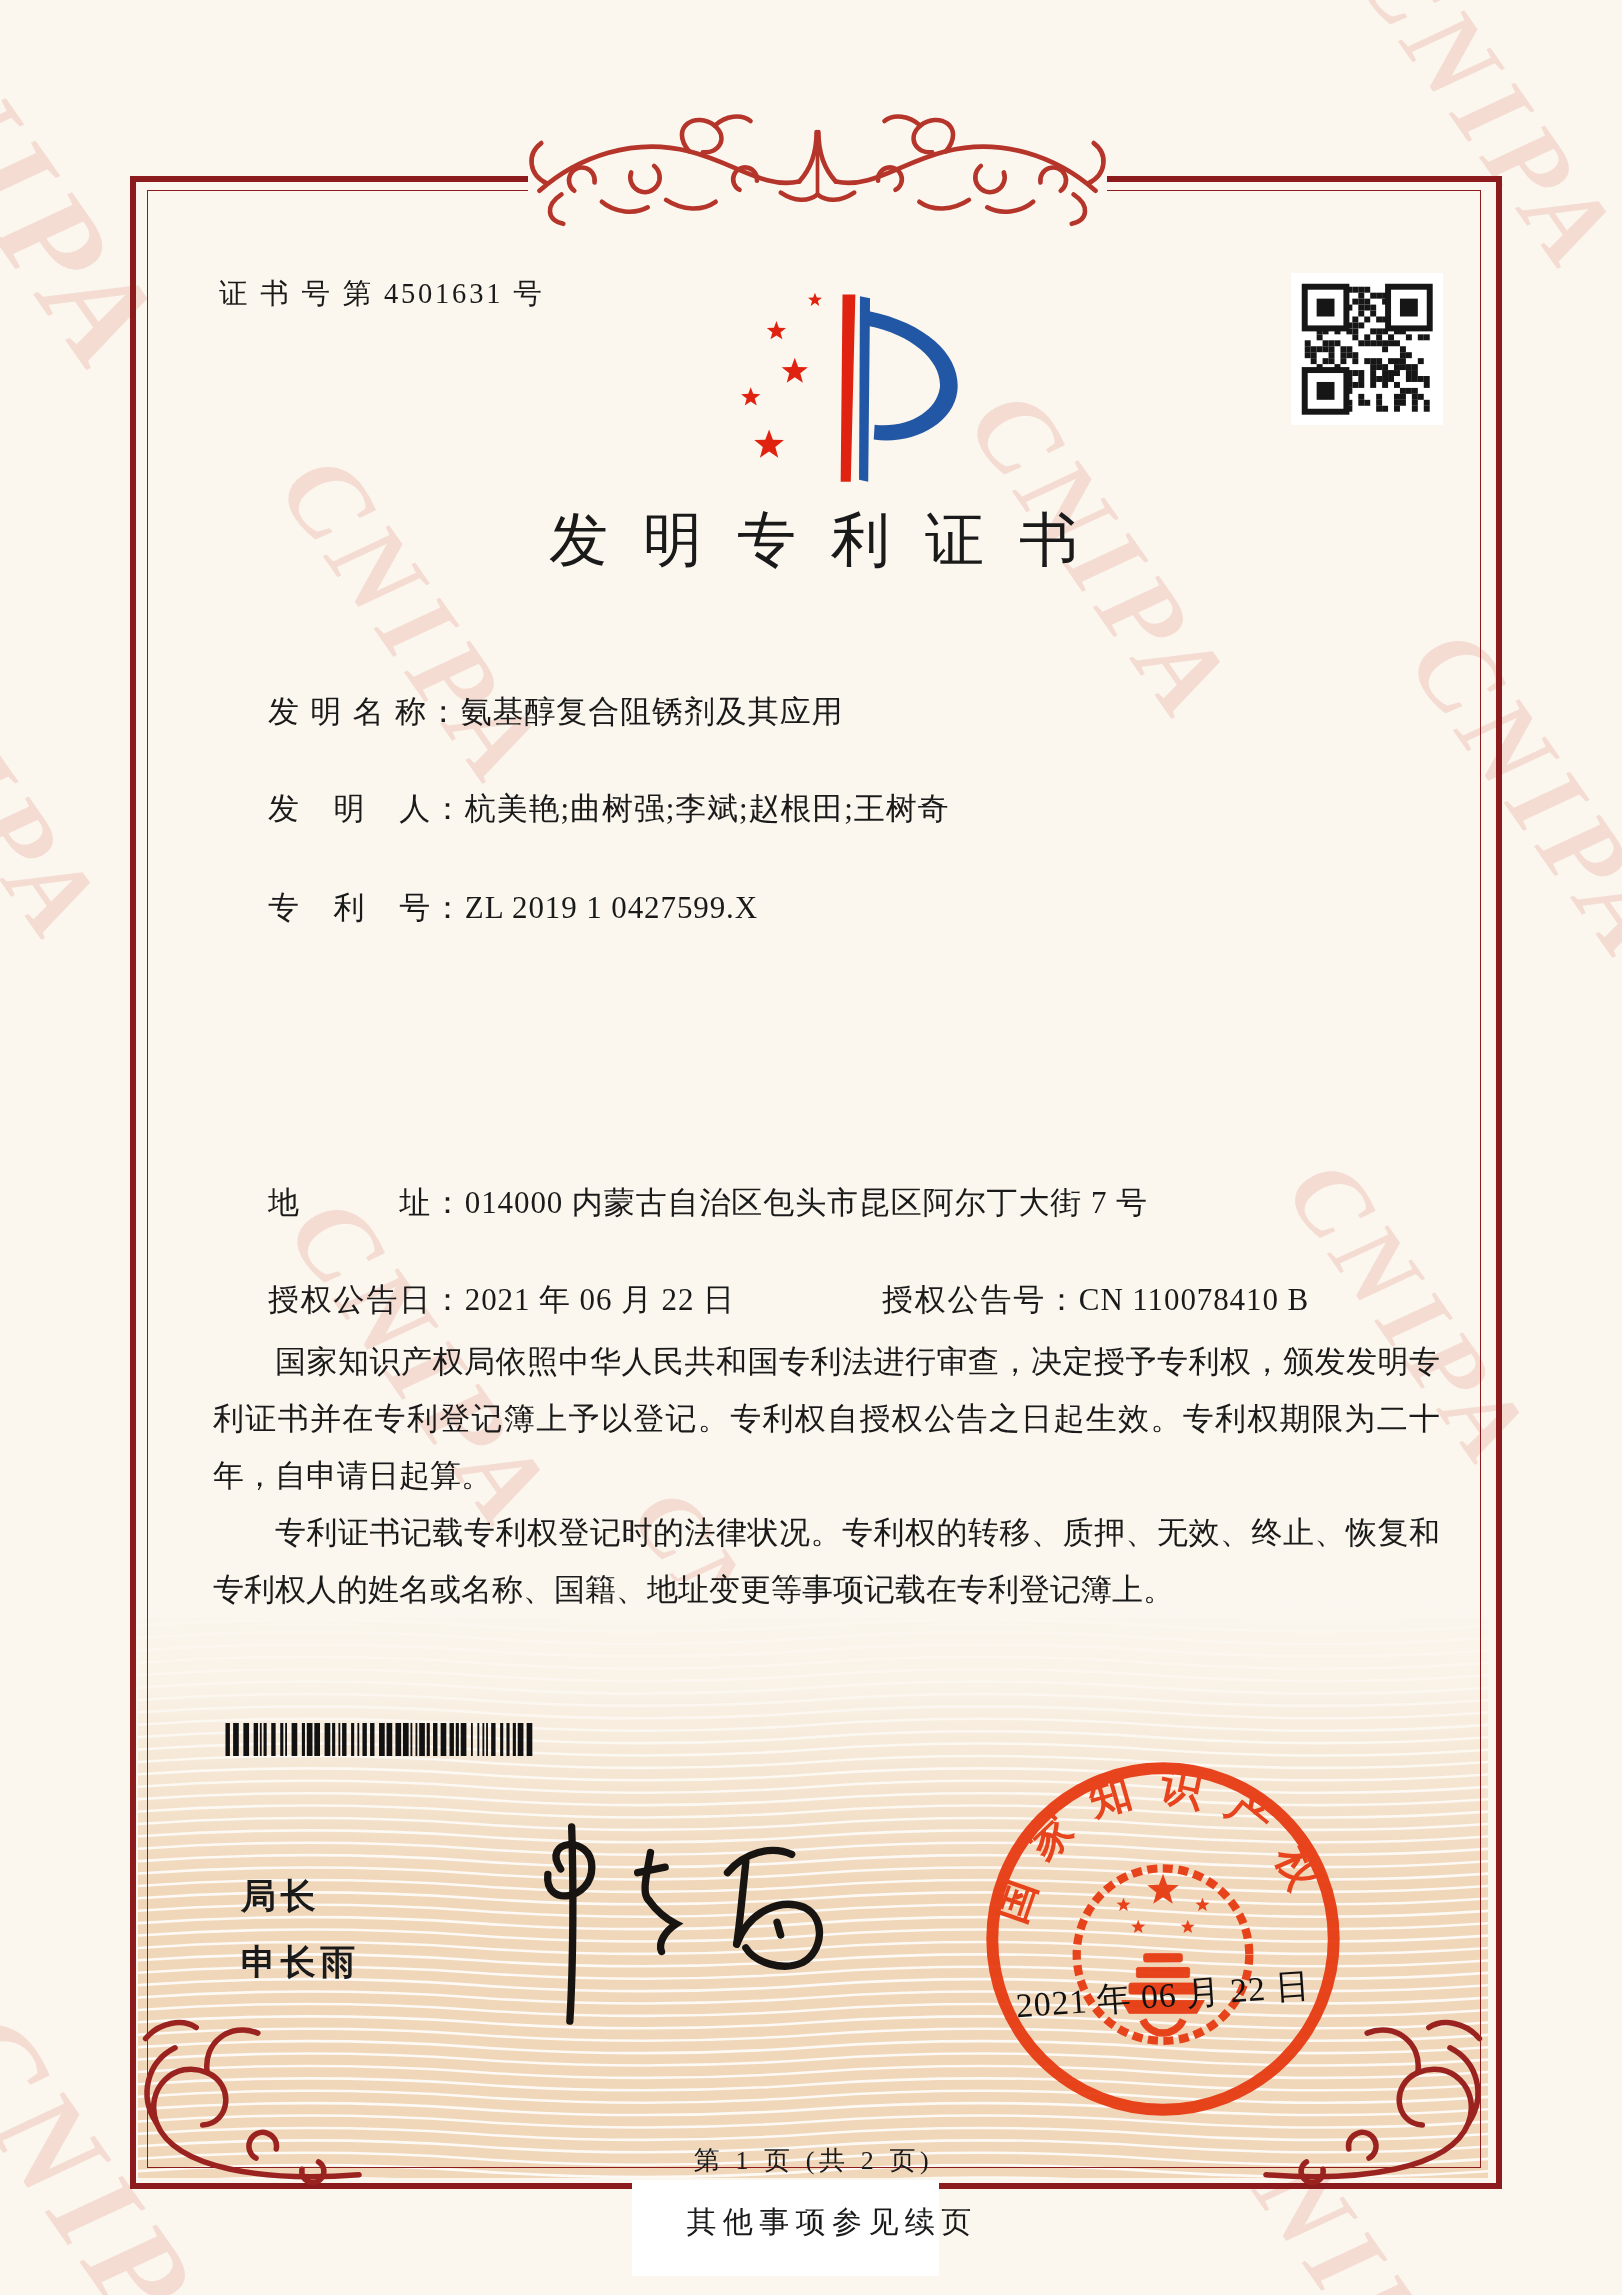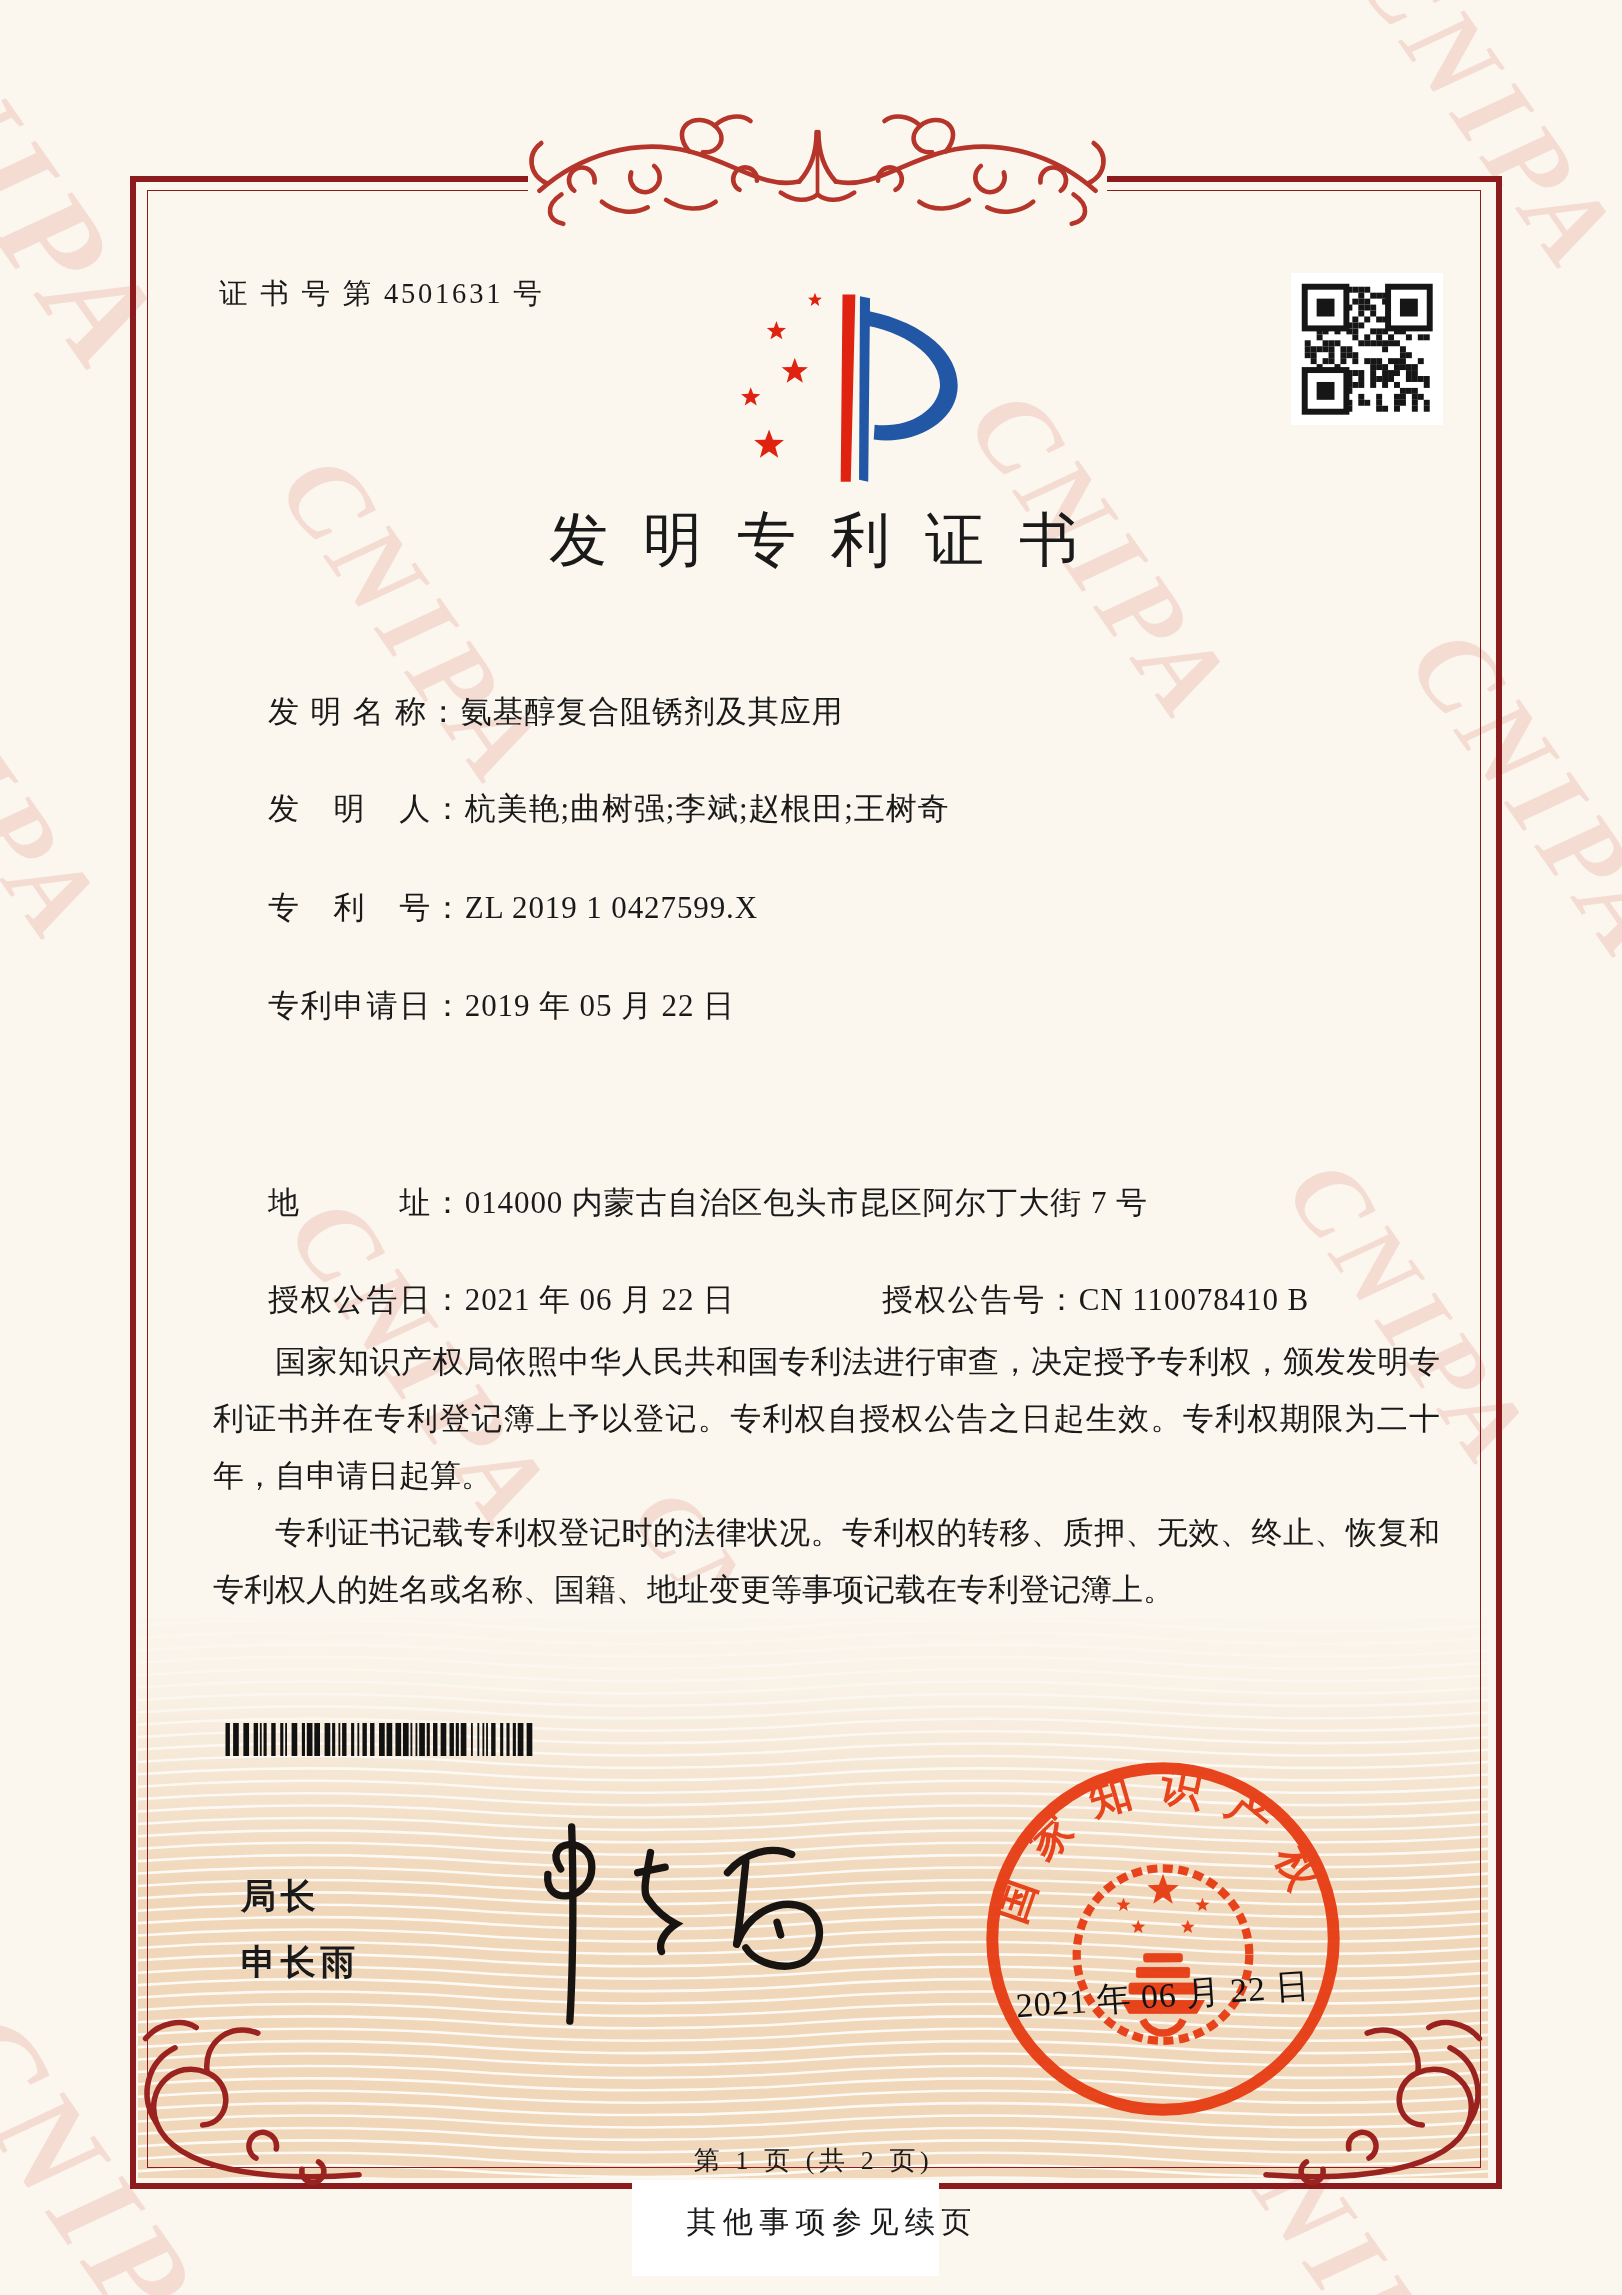--- a/index.html
+++ b/index.html
@@ -338,23 +338,20 @@
 
   <div class="abs row z5" style="top:691px">
     <span class="lbl">发 明 名 称：</span><span class="val">氨基醇复合阻锈剂及其应用</span>
   </div>
   <div class="abs row z5" style="top:788px">
     <span class="lbl">发　明　人：</span><span class="val">杭美艳;曲树强;李斌;赵根田;王树奇</span>
   </div>
   <div class="abs row z5" style="top:887px">
     <span class="lbl">专　利　号：</span><span class="val">ZL 2019 1 0427599.X</span>
   </div>
-  <div class="abs row z5" style="top:985px">
-    <span class="lbl">专利申请日：</span><span class="val">2019 年 05 月 22 日</span>
-  </div>
   <div class="abs row z5" style="top:1182px">
     <span class="lbl">地　　　址：</span><span class="val">014000 内蒙古自治区包头市昆区阿尔丁大街 7 号</span>
   </div>
   <div class="abs row z5" style="top:1279px">
     <span class="lbl">授权公告日：</span><span class="val">2021 年 06 月 22 日</span>
   </div>
   <div class="abs row z5" style="top:1279px;left:839px">
     <span class="lbl">授权公告号：</span><span class="val">CN 110078410 B</span>
   </div>
 

